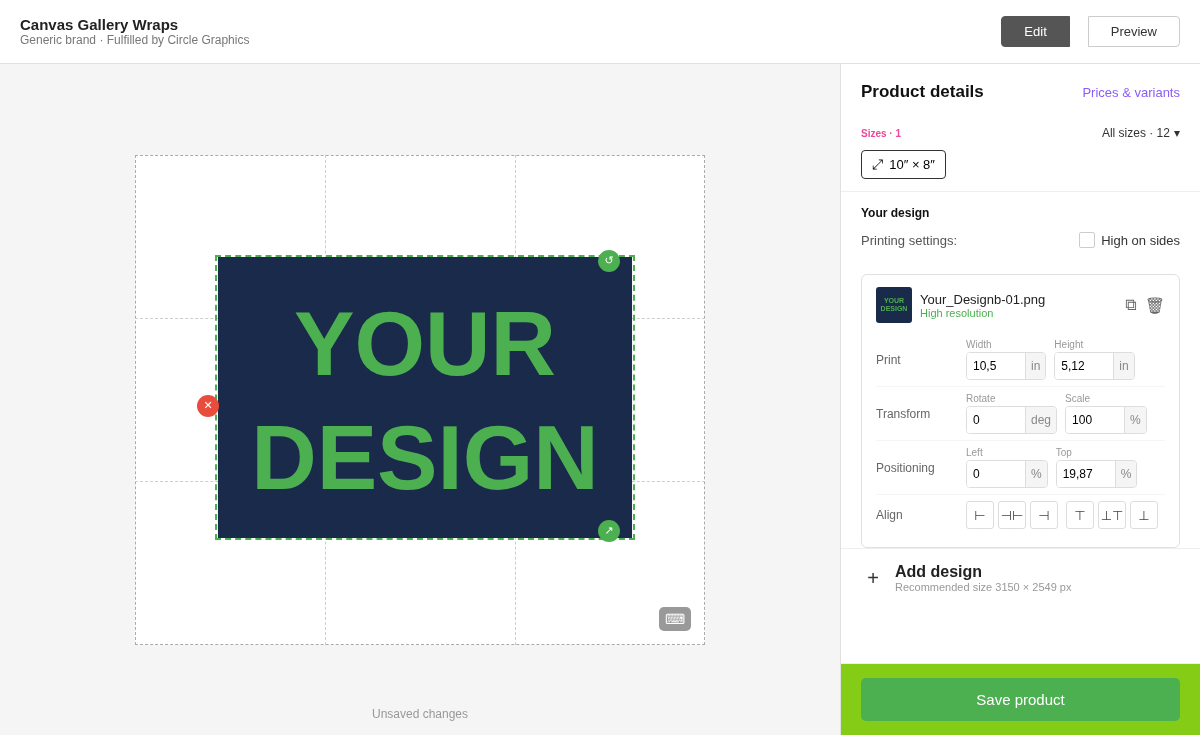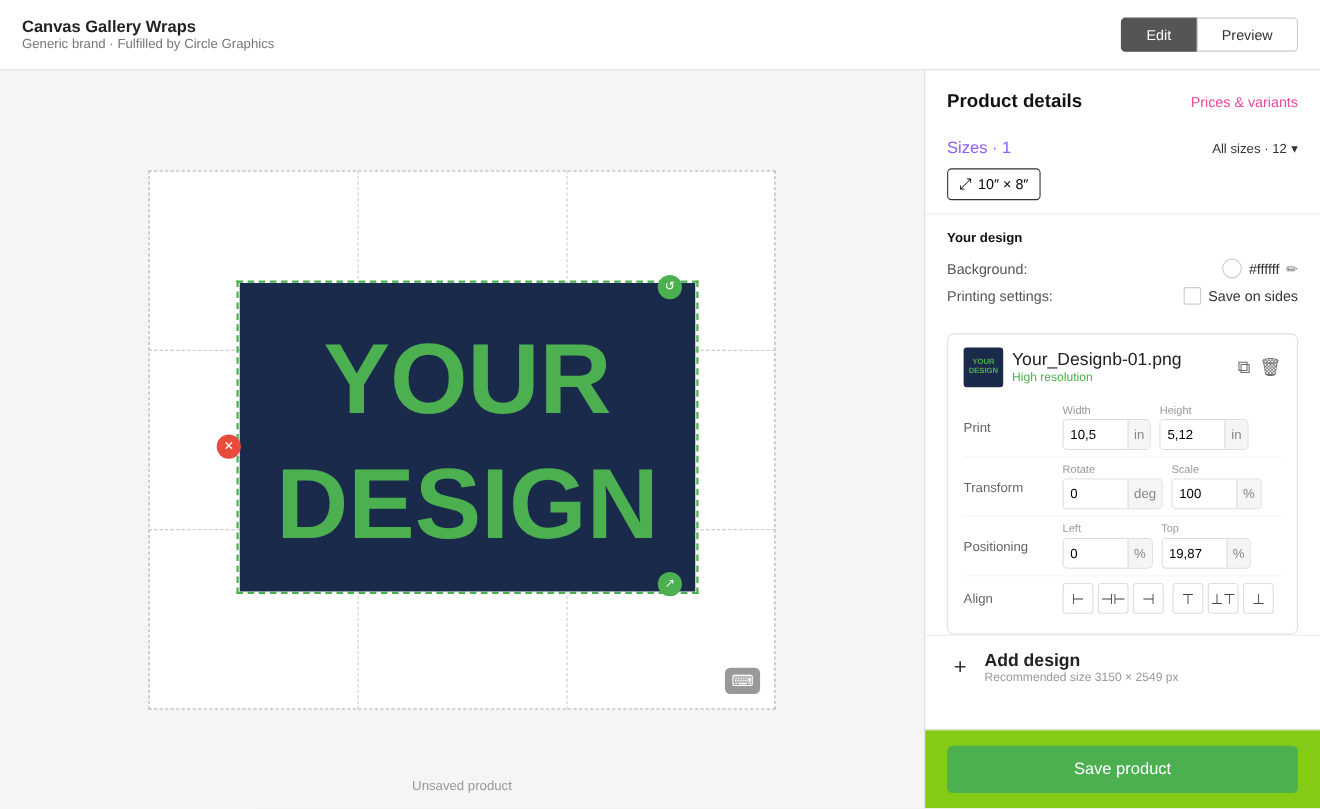--- a/index.html
+++ b/index.html
@@ -28,21 +28,21 @@
       font-size: 15px;
       font-weight: 600;
       color: #222;
     }
     .header-title p {
       font-size: 12px;
       color: #777;
     }
     .header-actions {
       display: flex;
-      gap: 0;
+      gap: 18px;
     }
     .btn-edit, .btn-preview {
       padding: 7px 22px;
       font-size: 13px;
       cursor: pointer;
       border: 1px solid #ccc;
     }
     .btn-edit {
       background: #555;
       color: #fff;
@@ -201,41 +201,42 @@
       align-items: center;
       justify-content: space-between;
       padding: 18px 20px 12px;
     }
     .panel-title {
       font-size: 17px;
       font-weight: 600;
       color: #111;
     }
     .prices-link {
-      color: #ec4899;
+      color: #8b5cf6;
       font-size: 13px;
       cursor: pointer;
       text-decoration: none;
     }
 
     .panel-section {
       padding: 12px 20px;
       border-bottom: 1px solid #eee;
     }
 
     
     .sizes-row {
       display: flex;
       align-items: center;
       justify-content: space-between;
       margin-bottom: 10px;
     }
     .sizes-label {
-      font-size: 15px;
-      color: #8b5cf6;
+      font-size: 10px;
+      color: #ec4899;
+      font-weight: bold;
     }
     .all-sizes-btn {
       font-size: 12px;
       color: #333;
       cursor: pointer;
       display: flex;
       align-items: center;
       gap: 4px;
       background: none;
       border: none;
@@ -330,21 +331,21 @@
       align-items: center;
       justify-content: center;
       font-size: 7px;
       color: #4CAF50;
       font-weight: 800;
       line-height: 1.1;
       text-align: center;
       padding: 3px;
     }
     .file-name {
-      font-size: 16px;
+      font-size: 13px;
       font-weight: 500;
       color: #222;
     }
     .file-status {
       font-size: 11px;
       color: #4CAF50;
     }
     .file-card-actions {
       display: flex;
       gap: 8px;
@@ -519,21 +520,21 @@
         </svg>
       </div>
 
       <div class="handle handle-red">✕</div>
       <div class="handle handle-green-tr">↺</div>
       <div class="handle handle-green-br">↗</div>
 
       <div class="keyboard-icon">⌨</div>
     </div>
 
-    <div class="unsaved-label">Unsaved product</div>
+    <div class="unsaved-label">Unsaved changes</div>
   </div>
 
   <div class="right-panel">
     <div class="panel-header">
       <span class="panel-title">Product details</span>
       <a class="prices-link">Prices &amp; variants</a>
     </div>
 
     <div class="panel-section">
       <div class="sizes-row">
@@ -545,34 +546,26 @@
       </div>
       <div class="size-chip">
         <span class="size-chip-icon">⤢</span>
         <span>10″ × 8″</span>
       </div>
     </div>
 
     <div class="your-design-section">
       <div class="your-design-title">Your design</div>
 
-      <div class="design-row">
-        <span class="design-row-label">Background:</span>
-        <div class="design-row-value">
-          <div class="color-swatch"></div>
-          <span>#ffffff</span>
-          <span class="edit-icon-small">✏</span>
-        </div>
-      </div>
 
       <div class="design-row">
         <span class="design-row-label">Printing settings:</span>
         <div class="design-row-value">
           <div class="print-checkbox"></div>
-          <span>Save on sides</span>
+          <span>High on sides</span>
         </div>
       </div>
     </div>
 
     <div class="file-card">
       <div class="file-card-header">
         <div class="file-card-info">
           <div class="file-thumb">YOUR<br>DESIGN</div>
           <div>
             <div class="file-name">Your_Designb-01.png</div>

